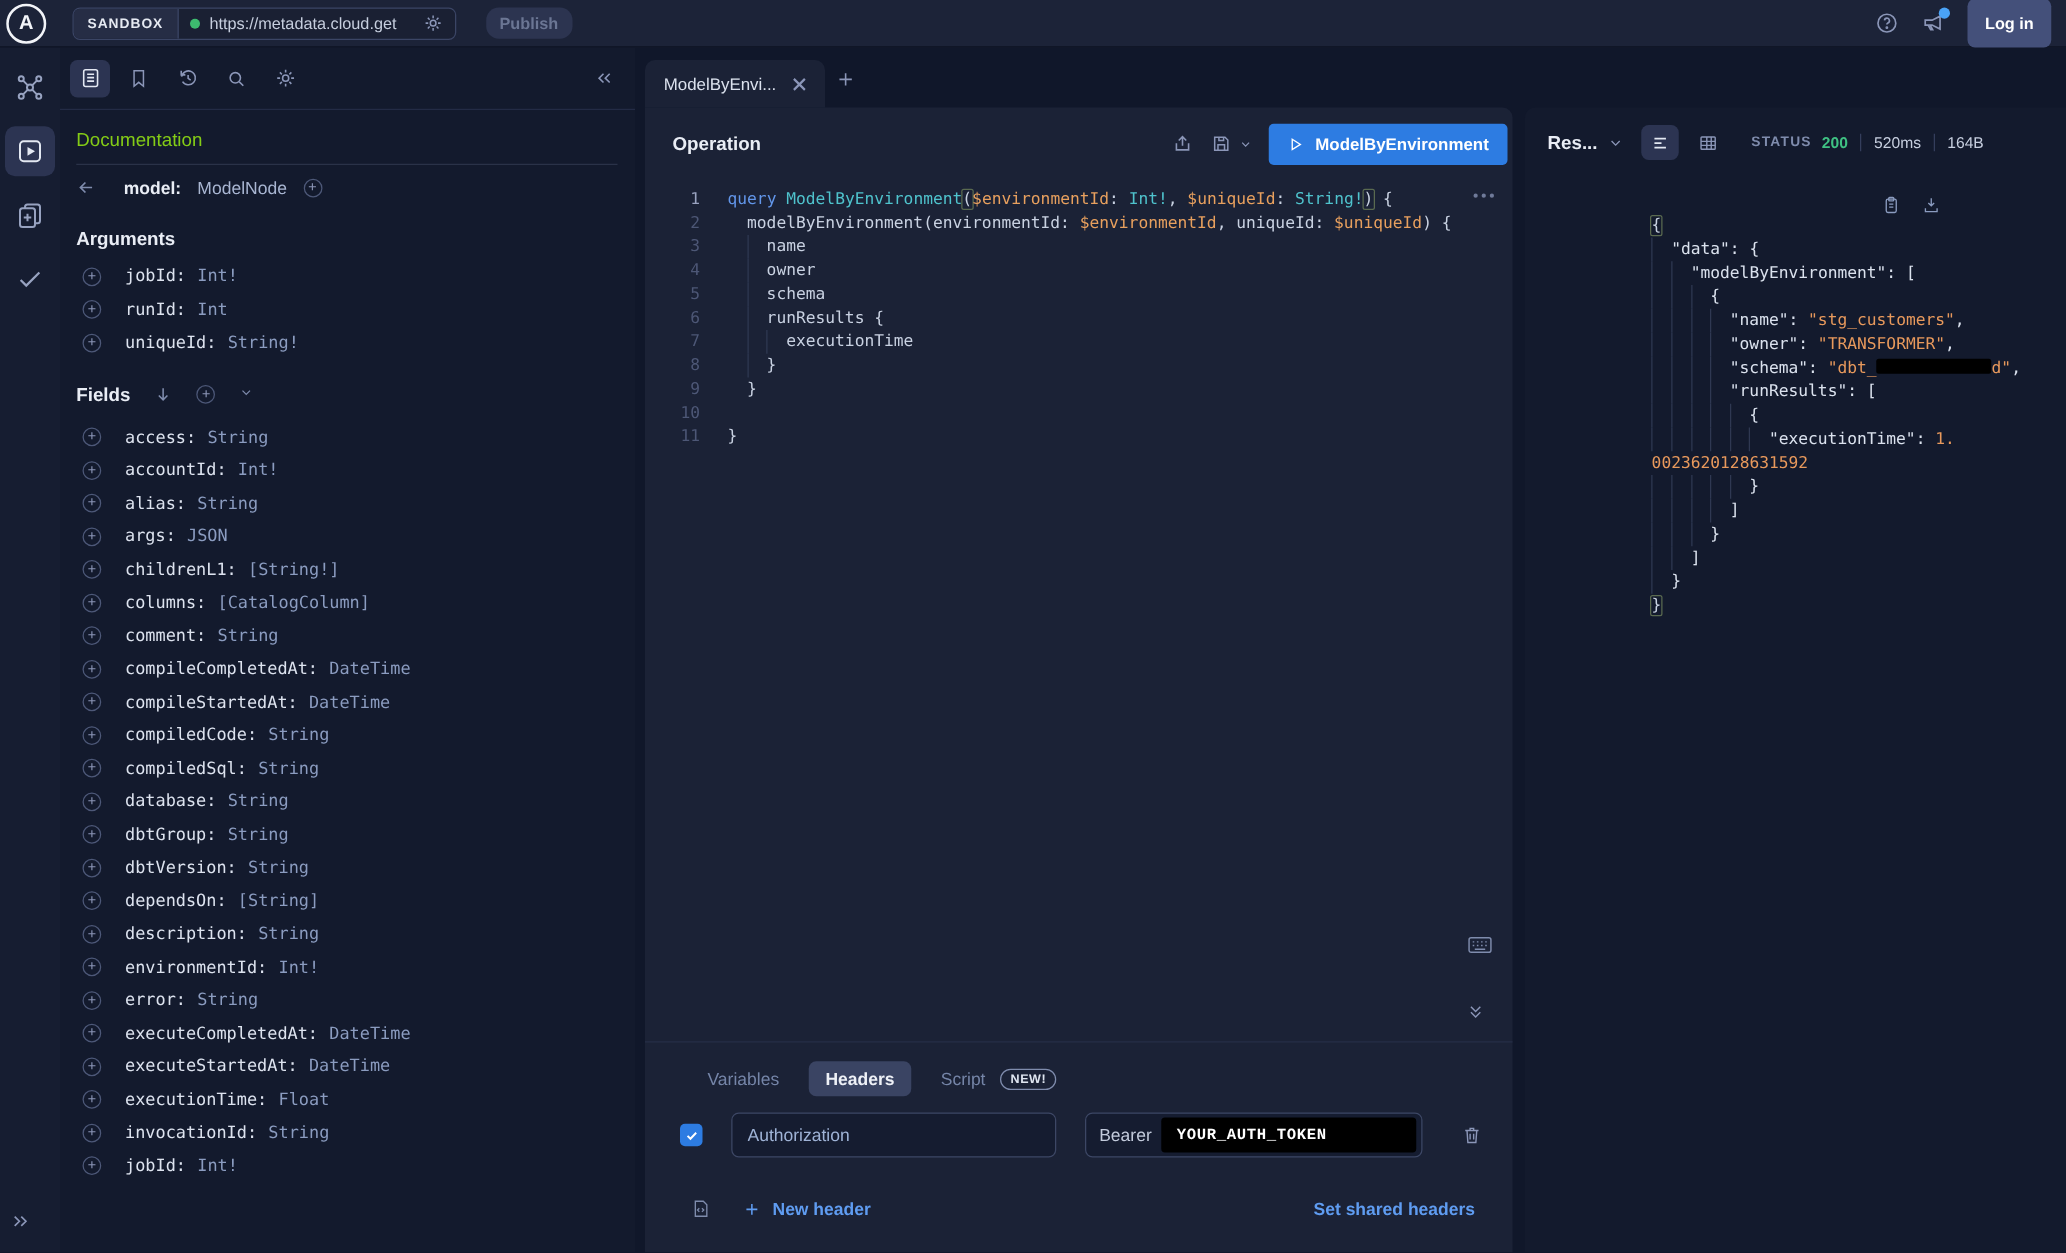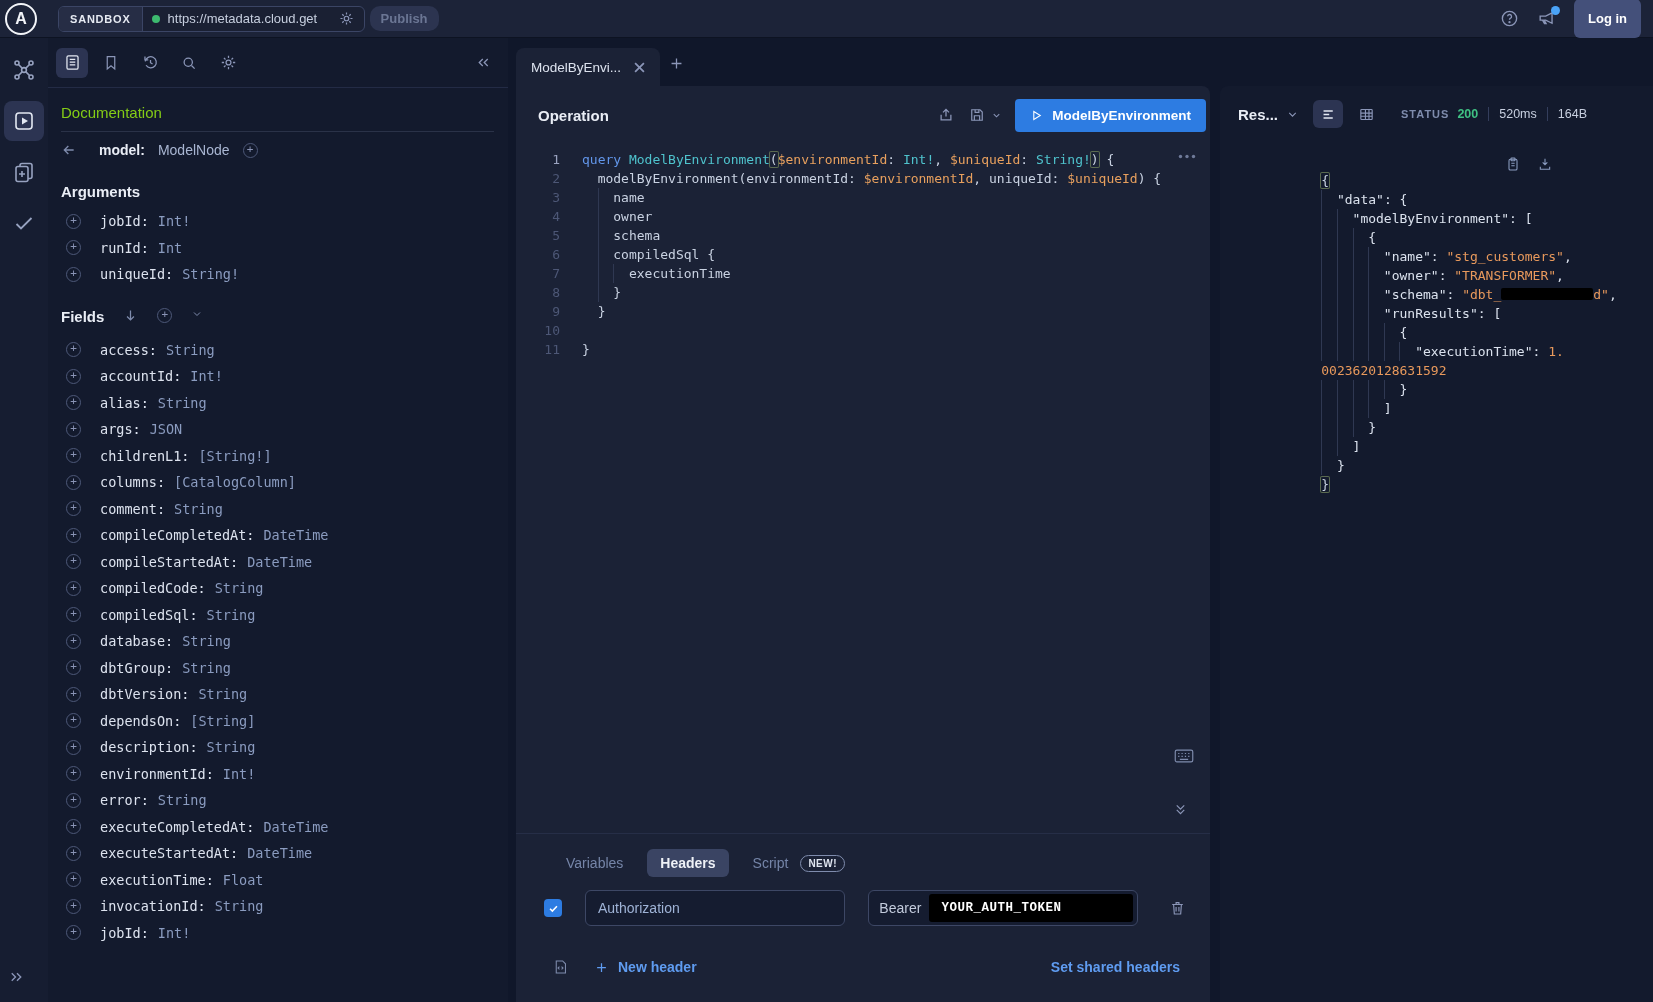--- a/index.html
+++ b/index.html
@@ -14,21 +14,21 @@
   svg { display:block; }
 
   
   .topbar{position:absolute;top:0;left:0;right:0;height:38px;background:#1c2338;display:flex;align-items:center;padding:0 12px 0 4px;border-bottom:1px solid #0d1322;z-index:5;}
   .logo{width:32px;height:32px;border:2px solid #f2f4f8;border-radius:50%;display:flex;align-items:center;justify-content:center;font-weight:bold;font-size:16px;color:#f2f4f8;margin-left:1px;}
   .sbx-group{display:flex;align-items:stretch;height:26px;border:1px solid #3b4565;border-radius:6px;margin-left:21px;background:#1a2033;overflow:hidden;}
   .sbx-label{display:flex;align-items:center;padding:0 11px;font-size:11px;font-weight:bold;letter-spacing:.8px;color:#e6eaf2;background:#262d45;border-right:1px solid #3b4565;}
   .sbx-url{display:flex;align-items:center;gap:8px;padding:0 9px;}
   .dot-green{width:8px;height:8px;border-radius:50%;background:#3dba6f;flex:none;}
   .url-text{font-size:13px;color:#c6cede;white-space:nowrap;overflow:hidden;width:162px;}
-  .publish-btn{margin-left:5px;height:25px;padding:0 11px;background:#2c3450;border:none;border-radius:10px;color:#6b7694;font-weight:bold;font-size:13px;}
+  .publish-btn{margin-left:24px;height:25px;padding:0 11px;background:#2c3450;border:none;border-radius:10px;color:#6b7694;font-weight:bold;font-size:13px;}
   .tb-right{margin-left:auto;display:flex;align-items:center;gap:17px;}
   .tb-icon{color:#8b96b8;position:relative;}
   .notif-dot{position:absolute;top:-3px;right:-3px;width:9px;height:9px;border-radius:50%;background:#4aa3f7;}
   .login-btn{height:39px;padding:0 14px;background:#44507a;border:none;border-radius:6px;color:#fff;font-weight:bold;font-size:13px;}
 
   
   .main{position:absolute;top:38px;left:0;right:0;bottom:0;}
 
   
   .rail{position:absolute;left:0;top:0;width:48px;height:100%;background:#161d31;display:flex;flex-direction:column;align-items:center;padding-top:12px;gap:11px;}
@@ -473,21 +473,21 @@
         <div class="ed-row">
           <span class="ln">4</span>
           <span class="cd"><span class="t-ind">  </span><span class="t-ind">  </span><span class="t-p">owner</span></span>
         </div>
         <div class="ed-row">
           <span class="ln">5</span>
           <span class="cd"><span class="t-ind">  </span><span class="t-ind">  </span><span class="t-p">schema</span></span>
         </div>
         <div class="ed-row">
           <span class="ln">6</span>
-          <span class="cd"><span class="t-ind">  </span><span class="t-ind">  </span><span class="t-p">compiledSql {</span></span>
+          <span class="cd"><span class="t-ind">  </span><span class="t-ind">  </span><span class="t-p">runResults {</span></span>
         </div>
         <div class="ed-row">
           <span class="ln">7</span>
           <span class="cd"><span class="t-ind">  </span><span class="t-ind">  </span><span class="t-ind">  </span><span class="t-p">executionTime</span></span>
         </div>
         <div class="ed-row">
           <span class="ln">8</span>
           <span class="cd"><span class="t-ind">  </span><span class="t-ind">  </span><span class="t-p">}</span></span>
         </div>
         <div class="ed-row">

